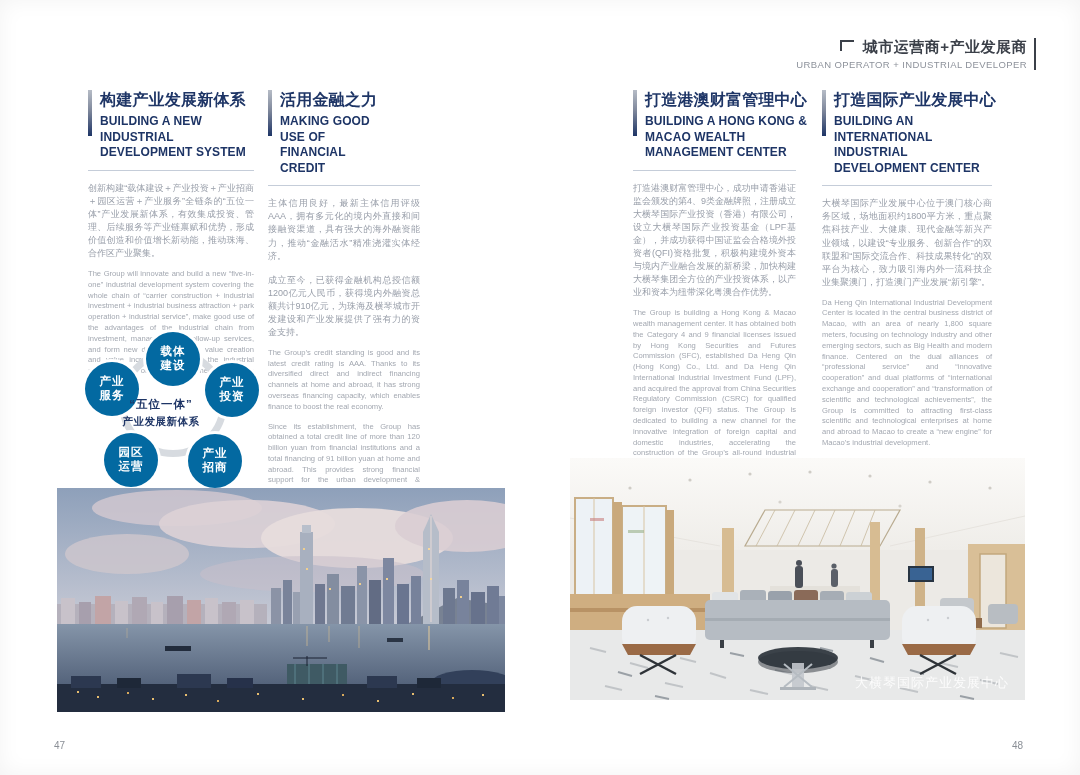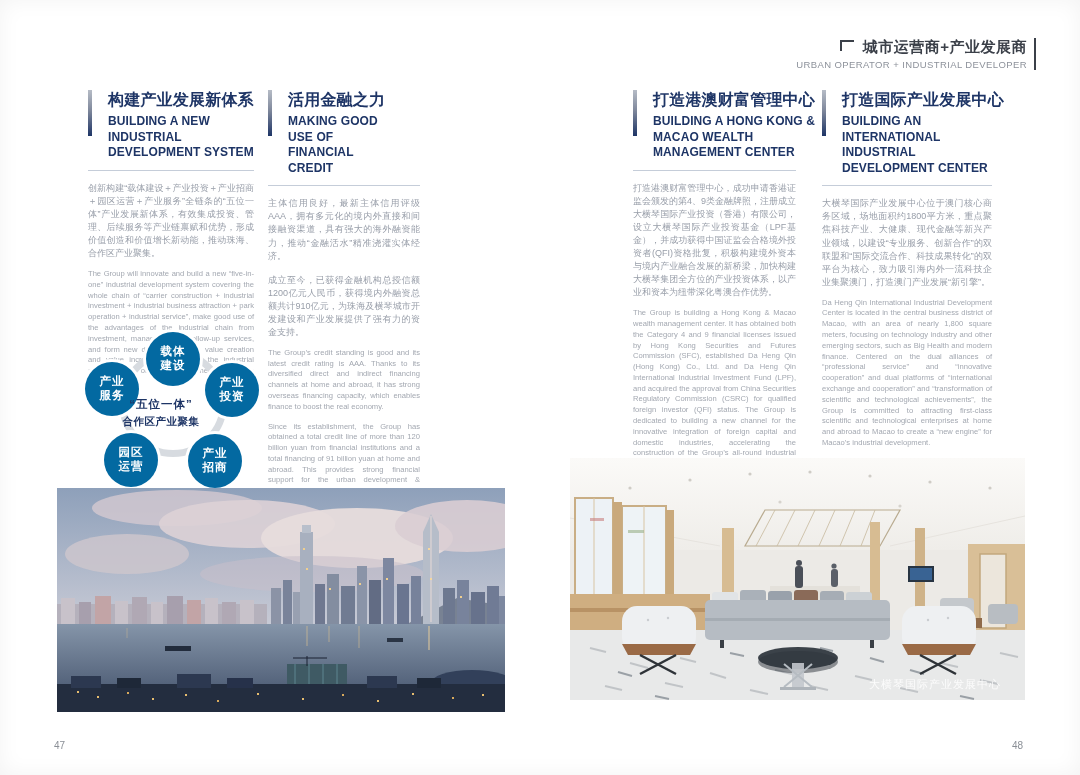--- a/index.html
+++ b/index.html
@@ -15,21 +15,21 @@
   .corner-mark{display:inline-block;width:12px;height:9px;border-top:2px solid #3b4049;border-left:2px solid #3b4049;margin-bottom:4px;}
   .hdr-zh{font-size:15px;font-weight:bold;color:#3b4049;letter-spacing:0.5px;}
   .hdr-en{font-size:9.5px;color:#8d929b;letter-spacing:0.4px;margin-top:2px;}
   .hdr-vrule{width:2px;background:#3b4049;margin-left:7px;}
   
   .col{position:absolute;top:90px;}
   .col1{left:88px;width:166px;}
   .col2{left:268px;width:152px;}
   .col3{left:633px;width:163px;}
   .col4{left:822px;width:170px;}
-  .sec-head{display:flex;gap:16px;}
+  .sec-head{display:flex;gap:8px;}
   .accent-bar{flex:0 0 4px;height:46px;background:linear-gradient(#b6bcc6 0%,#7e879b 45%,#1e3566 100%);}
   .h-zh{font-size:16px;font-weight:bold;color:#1e3566;letter-spacing:0.2px;white-space:nowrap;}
   .h-en{font-size:12px;font-weight:bold;color:#1e3566;line-height:1.3;margin-top:3px;letter-spacing:0.1px;}
   .col1 .h-en{max-width:146px;}
   .col2 .h-en{max-width:112px;}
   .col3 .h-en{max-width:166px;}
   .col4 .h-en{max-width:172px;}
   .divider{height:1px;background:#c5cdd9;margin-top:9px;}
   .p-zh{font-size:9px;line-height:1.45;color:#989ea9;text-align:justify;margin:11px 0 0;}
   .p-en{font-size:7.6px;line-height:1.42;color:#a3a8b1;text-align:justify;margin:9px 0 0;}
@@ -45,21 +45,21 @@
   .n3{left:29px;top:107px;}
   .n4{left:10px;top:36px;}
   .diagram-center{position:absolute;left:16px;top:71px;width:140px;text-align:center;color:#1e3566;}
   .dc-1{font-size:11.5px;font-weight:bold;letter-spacing:1px;}
   .dc-2{font-size:10.5px;font-weight:bold;margin-top:3px;letter-spacing:0.5px;}
   
   figure{margin:0;padding:0;}
   .photo-left{position:absolute;left:57px;top:488px;width:448px;height:224px;}
   .photo-right{position:absolute;left:570px;top:458px;width:455px;height:242px;}
   .photo-left svg,.photo-right svg{display:block;width:100%;height:100%;}
-  .photo-caption{position:absolute;right:24px;bottom:8px;font-size:11px;color:rgba(255,255,255,0.85);letter-spacing:1px;}
+  .photo-caption{position:absolute;right:16px;bottom:8px;font-size:13px;color:rgba(255,255,255,0.85);letter-spacing:1px;}
   
   .pageno{position:absolute;top:740px;font-size:10px;color:#8a8f96;}
   .pageno.left{left:54px;}
   .pageno.right{left:1012px;}
 </style>
 </head>
 <body>
 
 <div class="canvas">
 
@@ -145,21 +145,21 @@
     <div class="node n3">
       <span>园区</span>
       <span>运营</span>
     </div>
     <div class="node n4">
       <span>产业</span>
       <span>服务</span>
     </div>
     <div class="diagram-center">
       <div class="dc-1">“五位一体”</div>
-      <div class="dc-2">合作区产业聚集</div>
+      <div class="dc-2">产业发展新体系</div>
     </div>
   </div>
 
   <figure class="photo-left">
     <svg viewBox="0 0 448 224" preserveAspectRatio="none">
       <defs>
         <linearGradient id="sky" x1="0" y1="0" x2="0" y2="1">
           <stop offset="0" stop-color="#8ea0ba"></stop>
             <stop offset="1" stop-color="#c9cbd6"></stop>
         </linearGradient>

